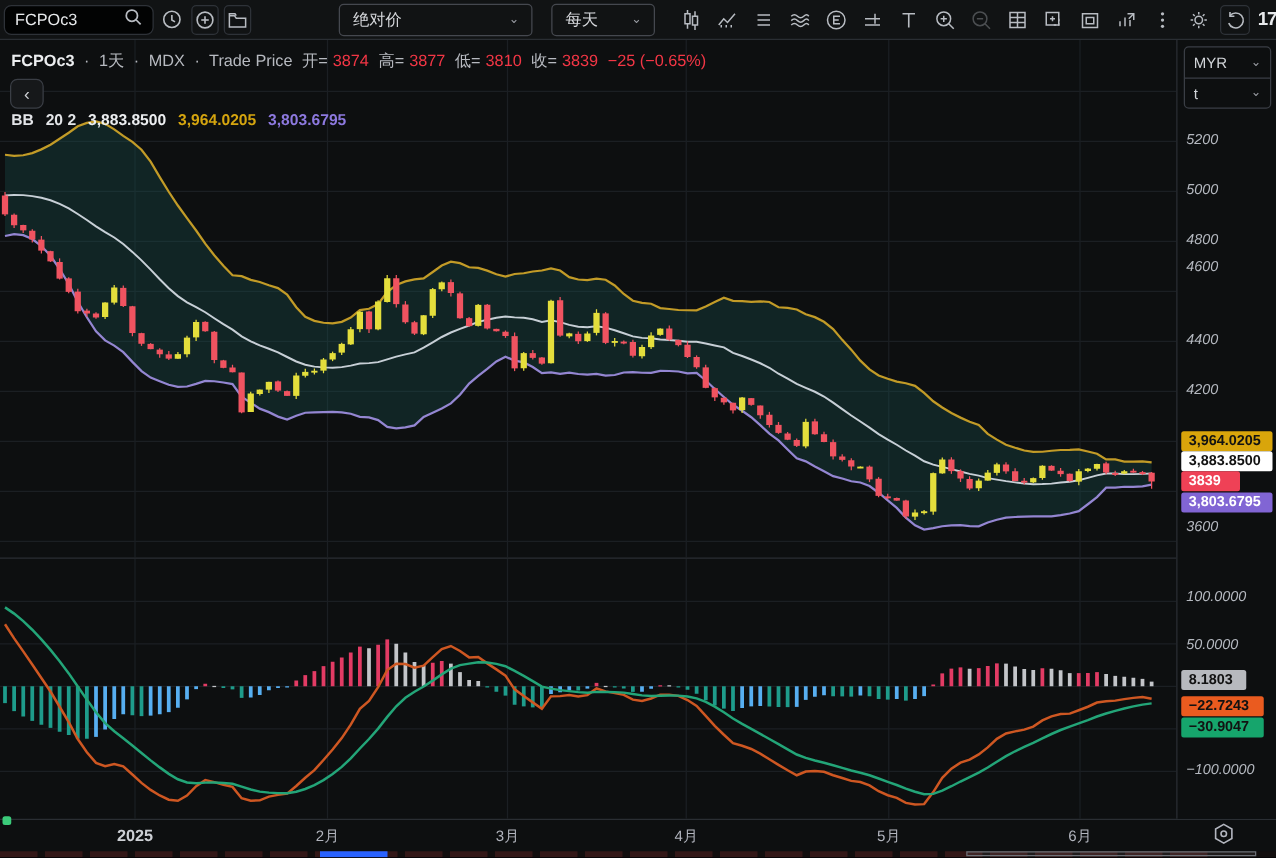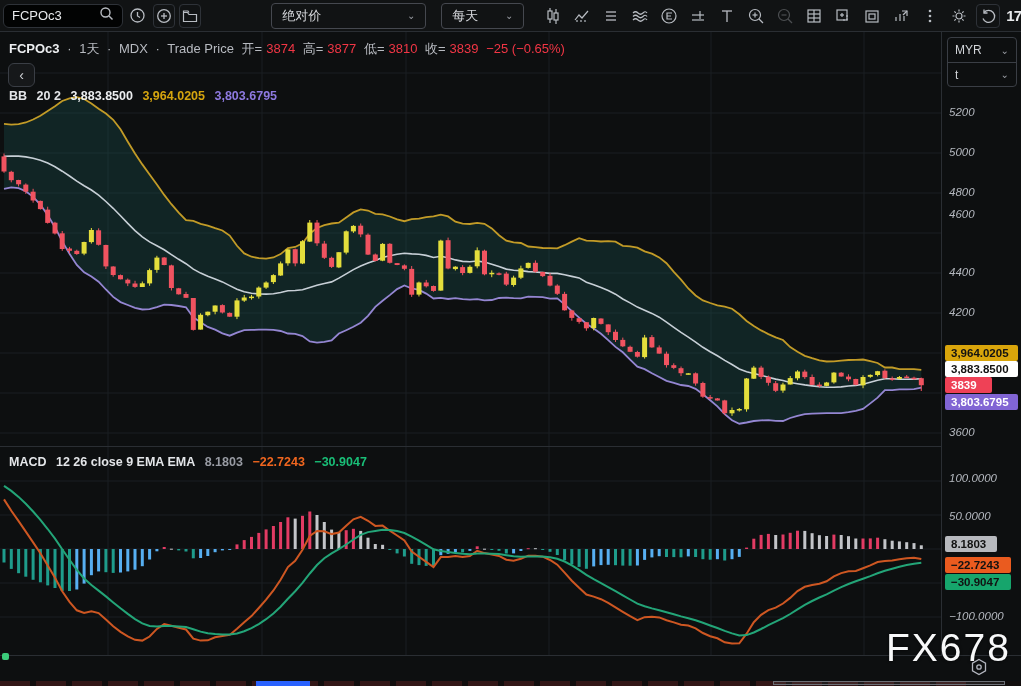--- a/index.html
+++ b/index.html
@@ -677,58 +677,59 @@
     <div class="back-btn">‹</div>
 
     <div class="legend legend-bb">
       <span>BB</span>
       <span>20 2</span>
       <span style="color:#eceef0">3,883.8500</span>
       <span style="color:#d5a50f">3,964.0205</span>
       <span style="color:#8d79df">3,803.6795</span>
     </div>
 
-    <div class="legend legend-macd">
-      <span>MACD</span>
-      <span>12 26 close 9 EMA EMA</span>
-      <span style="color:#989ba3">8.1803</span>
-      <span style="color:#f0661f">−22.7243</span>
-      <span style="color:#19be77">−30.9047</span>
-    </div>
 
     <div class="price-axis" id="price-axis">
       <div class="currency-box">
         <div class="cur-row">
           <span>MYR</span>
           <span class="chev">⌄</span>
         </div>
         <div class="cur-row">
           <span>t</span>
           <span class="chev">⌄</span>
         </div>
       </div>
     <div class="tick" style="top: 74px;">5200</div>
         <div class="tick" style="top: 114px;">5000</div>
         <div class="tick" style="top: 154px;">4800</div>
         <div class="tick" style="top: 176px;">4600</div>
         <div class="tick" style="top: 234px;">4400</div>
         <div class="tick" style="top: 274px;">4200</div>
-        <div class="tick" style="top: 394px;">3600</div>
+        <div class="tick" style="top: 384px;">3600</div>
         <div class="tick" style="top: 440px;">100.0000</div>
         <div class="tick" style="top: 478px;">50.0000</div>
         <div class="tick" style="top: 578px;">−100.0000</div>
         <div class="tag" style="top: 313px; background: rgb(217, 165, 11); color: rgb(18, 18, 18);">3,964.0205</div>
         <div class="tag" style="top: 329px; background: rgb(255, 255, 255); color: rgb(18, 18, 18);">3,883.8500</div>
         <div class="tag" style="top: 345px; background: rgb(239, 65, 86); color: rgb(255, 255, 255); width: 47px;">3839</div>
         <div class="tag" style="top: 362px; background: rgb(129, 101, 212); color: rgb(255, 255, 255);">3,803.6795</div>
         <div class="tag" style="top: 504px; background: rgb(183, 185, 190); color: rgb(18, 18, 18); width: 52px;">8.1803</div>
         <div class="tag" style="top: 525px; background: rgb(234, 91, 31); color: rgb(18, 18, 18); width: 66px;">−22.7243</div>
         <div class="tag" style="top: 542px; background: rgb(22, 165, 108); color: rgb(18, 18, 18); width: 66px;">−30.9047</div>
       </div>
 
+    <div class="time-axis" id="time-axis">
+        <div class="t-label strong" style="left: 108px;">2025</div>
+        <div class="t-label" style="left: 262px;">2月</div>
+        <div class="t-label" style="left: 406px;">3月</div>
+        <div class="t-label" style="left: 549px;">4月</div>
+        <div class="t-label" style="left: 711px;">5月</div>
+        <div class="t-label" style="left: 864px;">6月</div>
+      </div>
     <div class="bottom-strip" id="bottom-strip">
         <div style="position: absolute; left: 0px; top: 0px; width: 30px; height: 5px; background: rgba(130, 45, 45, 0.3);"></div>
         <div style="position: absolute; left: 36px; top: 0px; width: 30px; height: 5px; background: rgba(130, 45, 45, 0.3);"></div>
         <div style="position: absolute; left: 72px; top: 0px; width: 30px; height: 5px; background: rgba(130, 45, 45, 0.3);"></div>
         <div style="position: absolute; left: 108px; top: 0px; width: 30px; height: 5px; background: rgba(130, 45, 45, 0.3);"></div>
         <div style="position: absolute; left: 144px; top: 0px; width: 30px; height: 5px; background: rgba(130, 45, 45, 0.3);"></div>
         <div style="position: absolute; left: 180px; top: 0px; width: 30px; height: 5px; background: rgba(130, 45, 45, 0.3);"></div>
         <div style="position: absolute; left: 216px; top: 0px; width: 30px; height: 5px; background: rgba(130, 45, 45, 0.3);"></div>
         <div style="position: absolute; left: 252px; top: 0px; width: 30px; height: 5px; background: rgba(130, 45, 45, 0.3);"></div>
         <div style="position: absolute; left: 288px; top: 0px; width: 30px; height: 5px; background: rgba(130, 45, 45, 0.3);"></div>
@@ -749,21 +750,20 @@
         <div style="position: absolute; left: 828px; top: 0px; width: 30px; height: 5px; background: rgba(130, 45, 45, 0.3);"></div>
         <div style="position: absolute; left: 864px; top: 0px; width: 30px; height: 5px; background: rgba(130, 45, 45, 0.3);"></div>
         <div style="position: absolute; left: 900px; top: 0px; width: 30px; height: 5px; background: rgba(130, 45, 45, 0.3);"></div>
         <div style="position: absolute; left: 936px; top: 0px; width: 30px; height: 5px; background: rgba(130, 45, 45, 0.3);"></div>
         <div style="position: absolute; left: 256px; top: 0px; width: 54px; height: 5px; background: rgb(41, 98, 255);"></div>
         <div style="position: absolute; left: 773px; top: 0px; width: 232px; height: 4px; border: 1px solid rgb(107, 111, 118); background: rgba(200, 200, 200, 0.08);"></div>
       </div>
 
     <div class="rt-dot"></div>
 
-    <div class="watermark">FX678</div>
     <div class="fx-icon">
       <svg width="18" height="18" viewBox="0 0 18 18" stroke="#b2b5be" stroke-width="1.3" fill="none">
           <path d="M9 1.5 L15.5 5.25 L15.5 12.75 L9 16.5 L2.5 12.75 L2.5 5.25 Z"></path>
           <circle cx="9" cy="9" r="2.2"></circle>
         </svg>
     </div>
   </div>
 </div>
 
 </body></html>

